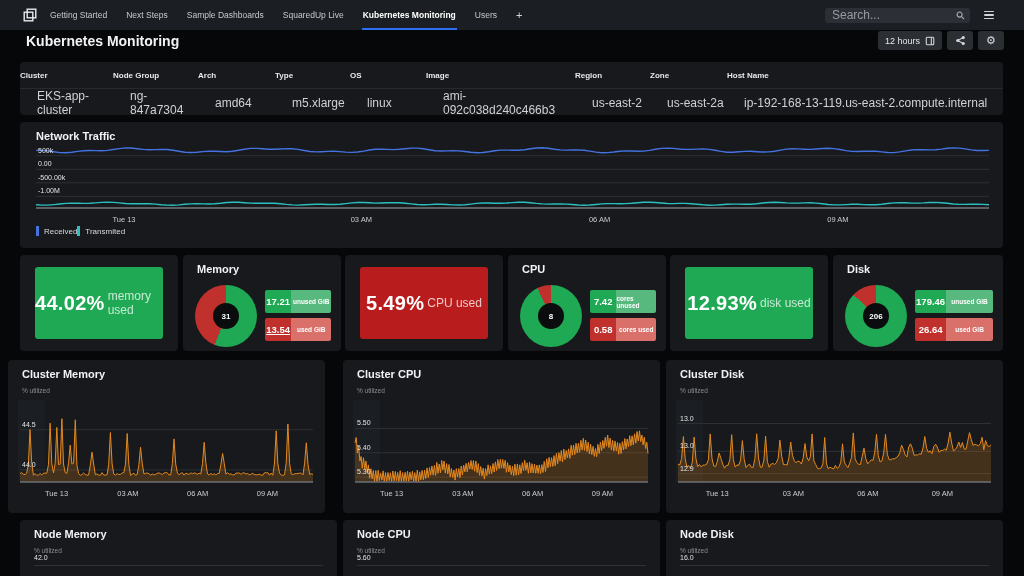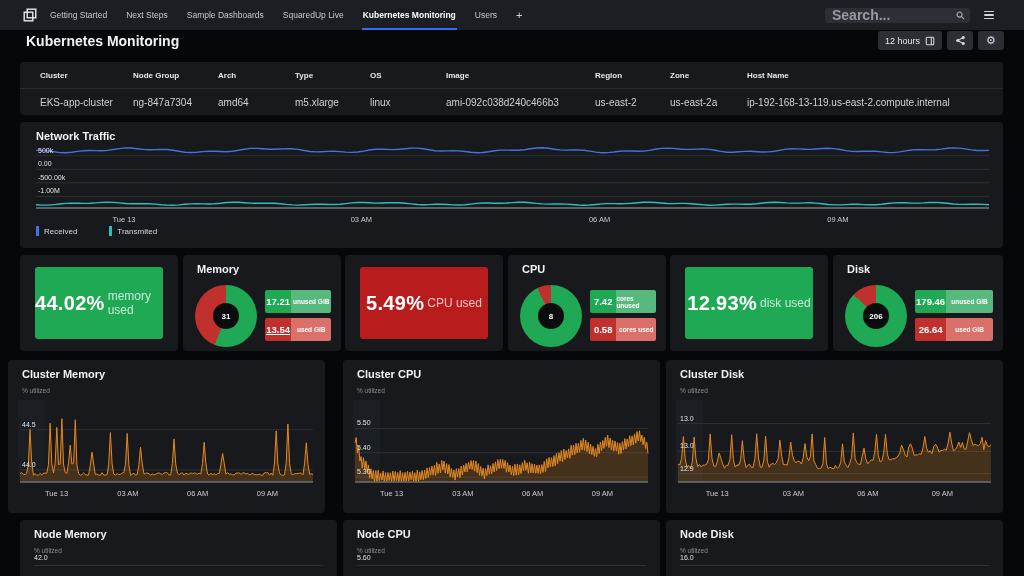--- a/index.html
+++ b/index.html
@@ -10,52 +10,52 @@
           display:flex;align-items:center;}
   .logo{width:15px;height:15px;margin:0 12px 0 22px;display:flex;align-items:center;justify-content:center;cursor:pointer;}
   .tabs{display:flex;height:100%;align-items:center;gap:17px;}
   .tab{height:100%;display:flex;align-items:center;font-size:8.5px;color:#c6cad0;cursor:pointer;
        box-sizing:border-box;padding:0 1px;white-space:nowrap;}
   .tab.active{color:#fff;font-weight:700;border-bottom:2px solid #2d6ff0;padding-top:2px;}
   .tab.add{font-size:11px;color:#d4d8dc;}
   .nav-right{margin-left:auto;margin-right:28px;display:flex;align-items:center;gap:12px;}
   .search{position:relative;width:145px;height:15px;background:#2c3036;border-radius:3px;
           display:flex;align-items:center;}
-  .search input{background:transparent;border:none;outline:none;color:#c9cdd2;font-size:14px;
-                width:120px;padding:0 0 0 7px;font-family:"Liberation Sans",sans-serif;font-weight:bold;}
+  .search input{background:transparent;border:none;outline:none;color:#c9cdd2;font-size:12px;
+                width:120px;padding:0 0 0 7px;font-family:"Liberation Sans",sans-serif;}
   .search input::placeholder{color:#969ba1;}
   .search svg{position:absolute;right:5px;top:3px;}
   .burger{display:flex;flex-direction:column;gap:2px;cursor:pointer;padding:2px;}
   .burger span{display:block;width:10px;height:1.5px;background:#cfd3d7;border-radius:1px;}
   
   .pagehead{position:absolute;left:0;top:22px;width:100%;height:38px;}
   .pagehead h1{position:absolute;left:26px;top:11px;margin:0;font-size:14px;font-weight:600;color:#f2f3f5;}
   .headbtns{position:absolute;right:20px;top:9px;display:flex;gap:5px;}
   .hbtn{display:flex;align-items:center;gap:5px;height:19px;background:#2b2f34;border:none;border-radius:3px;
         color:#e4e6e9;font-size:9px;padding:0 7px;cursor:pointer;font-family:"Liberation Sans",sans-serif;}
   .hbtn.icononly{width:26px;justify-content:center;padding:0;}
   .gear-glyph{font-size:11px;line-height:11px;color:#d5d8db;}
   
   .card{position:absolute;background:#17191c;border-radius:4px;}
   .card-title{position:absolute;left:14px;top:8px;font-size:11px;font-weight:700;color:#f0f2f4;}
   .ylabel{position:absolute;left:14px;top:27px;font-size:6.5px;color:#8b9095;}
   
   .table-card{left:20px;top:62px;width:983px;height:53px;overflow:hidden;}
   .tgrid{display:grid;grid-template-columns:93px 85px 77px 75px 76px 149px 75px 77px auto;
-         padding-left:20px;align-items:center;}
+         align-items:center;}
   .tgrid.head{height:26px;}
   .tgrid.bodyrow{height:26px;border-top:1px solid #26292d;}
   .tgrid.head div{font-size:8px;font-weight:700;color:#e6e8ea;}
-  .tgrid.bodyrow div{font-size:10px;color:#ced2d5;}
+  .tgrid.bodyrow div{font-size:12px;color:#ced2d5;margin-left:17px;}
   
   .network-card{left:20px;top:122px;width:983px;height:126px;}
   .network-card .card-title{left:16px;}
   .chart-svg{position:absolute;display:block;}
   #net-svg{left:14px;top:24px;width:957px;height:80px;}
-  .legend{position:absolute;left:16px;top:104px;display:flex;gap:32px;align-items:center;}
+  .legend{position:absolute;left:16px;top:104px;display:flex;gap:0;align-items:center;}
   .lkey{display:flex;align-items:center;gap:5px;font-size:8px;color:#d7dadd;}
   .lkey i{display:block;width:3px;height:10px;}
   
   .kpi{top:255px;height:96px;}
   .bigbox{position:absolute;left:15px;right:15px;top:12px;bottom:12px;border-radius:3px;
           display:flex;flex-direction:row;align-items:center;justify-content:center;gap:3px;}
   .bigbox .v{font-size:20px;font-weight:700;color:#fff;letter-spacing:.3px;}
   .bigbox .l{font-size:12px;color:rgba(255,255,255,.75);}
   .donut{position:absolute;left:12px;top:30px;width:62px;height:62px;border-radius:50%;}
   .hole{position:absolute;left:18px;top:18px;width:26px;height:26px;border-radius:50%;background:#0b0c0d;

